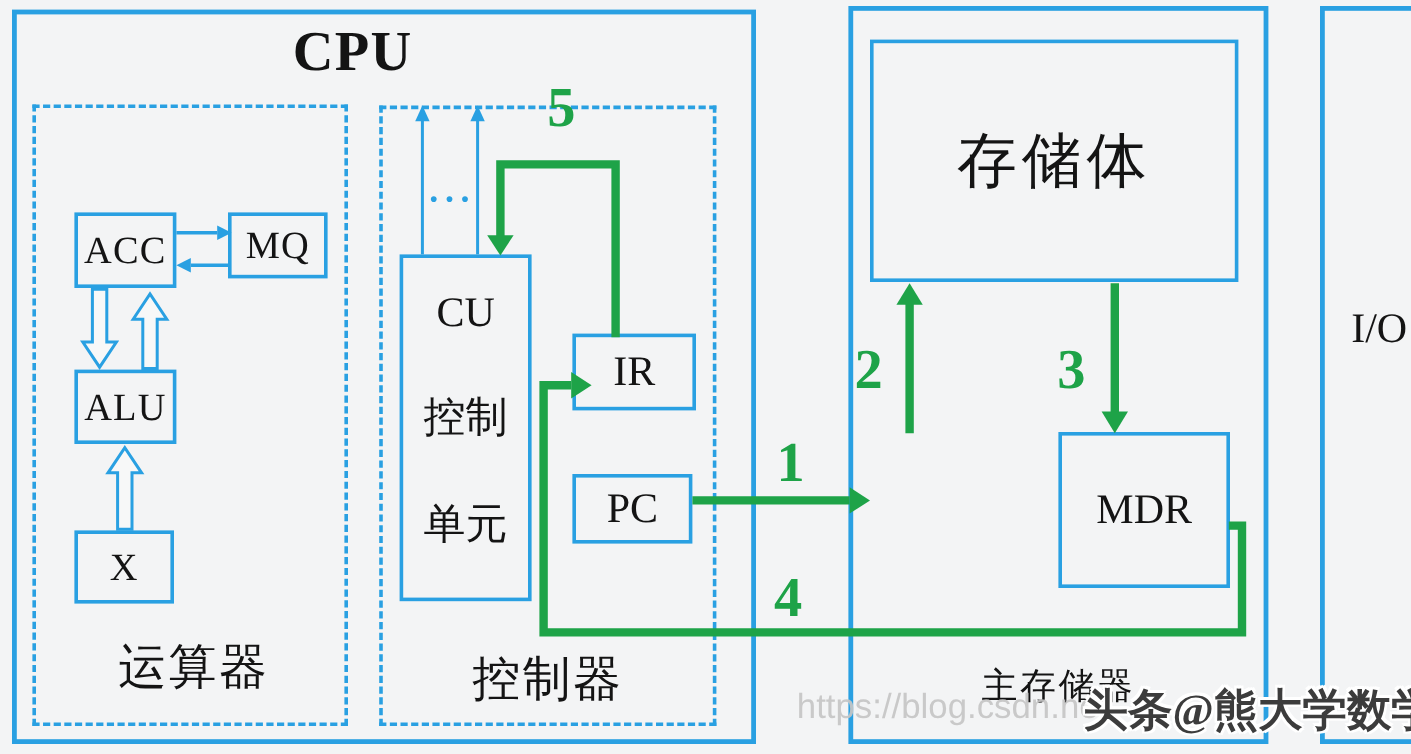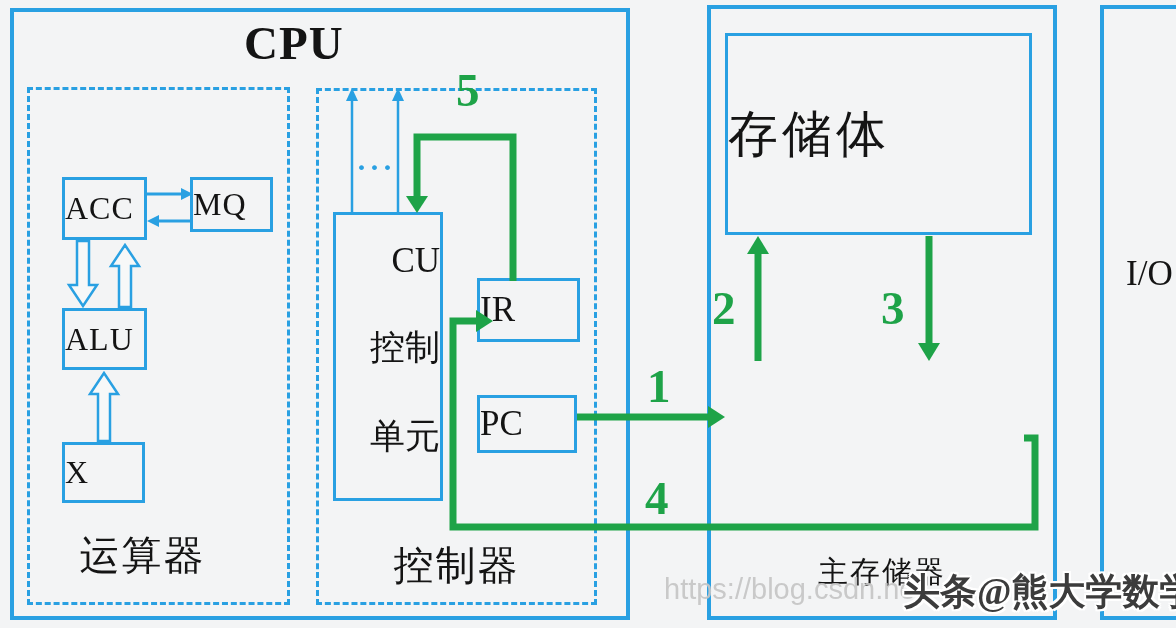--- a/index.html
+++ b/index.html
@@ -11,27 +11,27 @@
     --wm-dark:#3c3c3c;
   }
   html,body{margin:0;padding:0;background:var(--bg);}
   .canvas{
     position:relative;width:1176px;height:628px;overflow:hidden;
     background:var(--bg);
     font-family:"Liberation Serif","DejaVu Serif",serif;
     color:var(--text);
   }
   .b{position:absolute;box-sizing:border-box;border:3px solid var(--blue);background:transparent;
-     display:flex;align-items:center;justify-content:flex-start;}
+     display:flex;align-items:center;justify-content:center;}
   .b-thick{border-width:4px;}
   .b-dash{border:3px dashed var(--blue);}
   .reg{font-size:32px;letter-spacing:1px;}
   .reg-md{font-size:35px;}
   .seclabel{position:absolute;text-align:center;font-size:40px;letter-spacing:2px;}
-  .cu-col{flex-direction:column;justify-content:space-between;padding:26px 0 38px 0;font-size:35px;align-items:flex-end;}
+  .cu-col{flex-direction:column;justify-content:space-between;padding:26px 0 38px 0;font-size:35px;}
   .title{position:absolute;font-size:47px;font-weight:600;letter-spacing:1px;}
   .num{position:absolute;color:var(--green);font-weight:bold;font-size:47px;z-index:6;}
   .dots{position:absolute;color:var(--blue);font-size:30px;font-weight:bold;letter-spacing:3px;z-index:2;}
   svg.overlay{position:absolute;left:0;top:0;z-index:5;pointer-events:none;}
   .g-line{stroke:var(--green);stroke-width:7;fill:none;}
   .g-head{fill:var(--green);stroke:none;}
   .bl-line{stroke:var(--blue);stroke-width:3;fill:none;}
   .bl-thin{stroke:var(--blue);stroke-width:2.5;fill:none;}
   .bl-head{fill:var(--blue);stroke:none;}
   .hollow{fill:#f7f8f8;stroke:var(--blue);stroke-width:2.5;}
@@ -43,21 +43,21 @@
 </style>
 </head>
 <body>
 
 <div class="canvas">
 
   <div class="b b-thick" style="left:10px;top:8px;width:620px;height:612px;"></div>
   <div class="title" style="left:244px;top:16px;">CPU</div>
 
   <div class="b b-dash" style="left:27px;top:87px;width:263px;height:518px;"></div>
-  <div class="seclabel" style="left:11px;top:528px;width:263px;">运算器</div>
+  <div class="seclabel" style="left:30px;top:528px;width:263px;">运算器</div>
 
   <div class="b b-dash" style="left:316px;top:88px;width:281px;height:517px;"></div>
   <div class="seclabel" style="left:316px;top:538px;width:281px;">控制器</div>
 
   <div class="b reg" style="left:62px;top:177px;width:85px;height:63px;">
       <span>ACC</span>
     </div>
   <div class="b reg" style="left:190px;top:177px;width:83px;height:55px;">
       <span>MQ</span>
     </div>
@@ -77,20 +77,23 @@
   <div class="b reg-md" style="left:477px;top:278px;width:103px;height:64px;">
       <span>IR</span>
     </div>
   <div class="b reg-md" style="left:477px;top:395px;width:100px;height:58px;">
       <span>PC</span>
     </div>
 
   <div class="b b-thick" style="left:707px;top:5px;width:350px;height:615px;"></div>
   <div class="b" style="left:725px;top:33px;width:307px;height:202px;font-size:50px;letter-spacing:4px;">
       <span>存储体</span>
+    </div>
+  <div class="b reg-md" style="left:882px;top:360px;width:143px;height:130px;">
+      <span>MDR</span>
     </div>
   <div class="memlabel" style="left:707px;top:552px;width:350px;">主存储器</div>
 
   <div class="b b-thick" style="left:1100px;top:5px;width:120px;height:615px;justify-content:flex-start;padding-left:22px;align-items:flex-start;">
     <span class="reg-md" style="margin-top:245px;">I/O</span>
   </div>
 
   <svg class="overlay" width="1176" height="628" viewBox="0 0 1176 628">
 
     <g>

